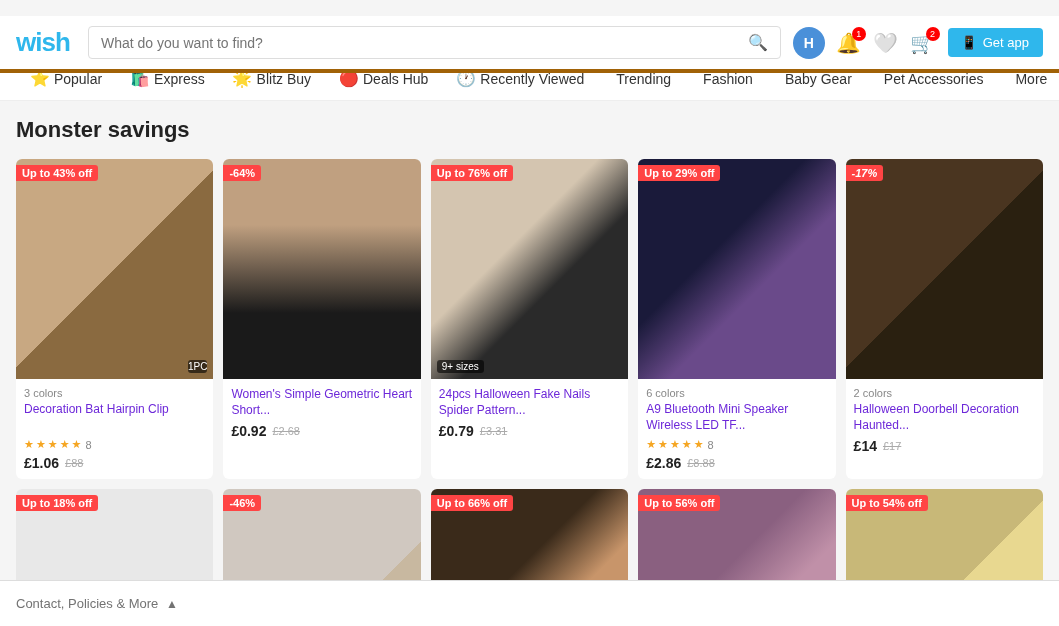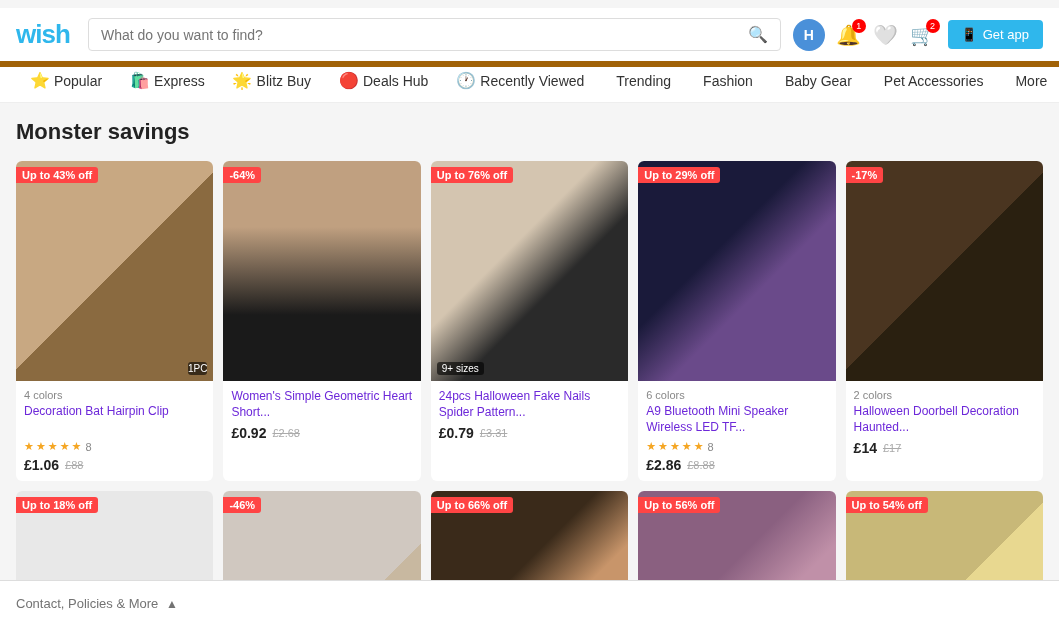--- a/index.html
+++ b/index.html
@@ -5,23 +5,23 @@
     * { margin: 0; padding: 0; box-sizing: border-box; }
     body { font-family: Arial, sans-serif; background: #f5f5f5; width: 1059px; overflow-x: hidden; }
 
     
     .header {
       background: white;
       padding: 10px 16px;
       display: flex;
       align-items: center;
       gap: 12px;
-      border-bottom: 6px solid #a16207;
+      border-bottom: 4px solid #a16207;
       position: sticky;
-      top: 8px;
+      top: 16px;
       z-index: 100;
     }
     .logo {
       font-size: 26px;
       font-weight: bold;
       color: #2fb7ec;
       letter-spacing: -1px;
       cursor: pointer;
       min-width: 60px;
     }
@@ -227,21 +227,21 @@
       font-size: 11px;
       color: #aaa;
       text-decoration: line-through;
     }
 
     
     .img-bat { background: linear-gradient(135deg, #c8a882 50%, #8a6a40 50%); }
     .img-necklace { background: linear-gradient(180deg, #c0a080 30%, #1a1a1a 70%); }
     .img-nails { background: linear-gradient(135deg, #d4c5b0 40%, #2a2a2a 60%); }
     .img-speaker { background: linear-gradient(135deg, #1a1a3a 40%, #6a4a8a 60%); }
-    .img-doorbell { background: linear-gradient(135deg, #4a3520 50%, #2a2010 50%); }
+    .img-doorbell { background: linear-gradient(135deg, #4a3520 50%, #2a2010 50%); font-style: italic; }
     .img-panda { background: linear-gradient(180deg, #e8e8e8 50%, #f0f0f0 50%); }
     .img-nails2 { background: linear-gradient(135deg, #d0c8c0 60%, #c8b8a0 40%); }
     .img-mascara { background: linear-gradient(135deg, #3a2a1a 40%, #c8956a 60%); }
     .img-lipstick { background: linear-gradient(135deg, #8a6080 40%, #c090a8 60%); }
     .img-glasses { background: linear-gradient(135deg, #c8b878 50%, #e8d890 50%); }
 
     
     .footer-bar {
       position: fixed;
       bottom: 0;
@@ -344,21 +344,21 @@
 <main class="main-content">
   <h2 class="section-title">Monster savings</h2>
   <div class="product-grid" id="grid-row1">
   <div class="product-card">
     <div class="product-image img-bat">
       <div class="discount-badge">Up to 43% off</div>
       <div class="corner-badge">1PC</div>
 
     </div>
     <div class="product-info">
-      <div class="color-count">4 colors</div>
+      <div class="color-count">3 colors</div>
       <div class="product-name">Decoration Bat Hairpin Clip</div>
       <div class="stars">
         <span class="star">★</span>
             <span class="star">★</span>
             <span class="star">★</span>
             <span class="star">★</span>
             <span class="star">★</span>
         <span class="review-count">8</span>
        </div>
       <div class="price-row">

